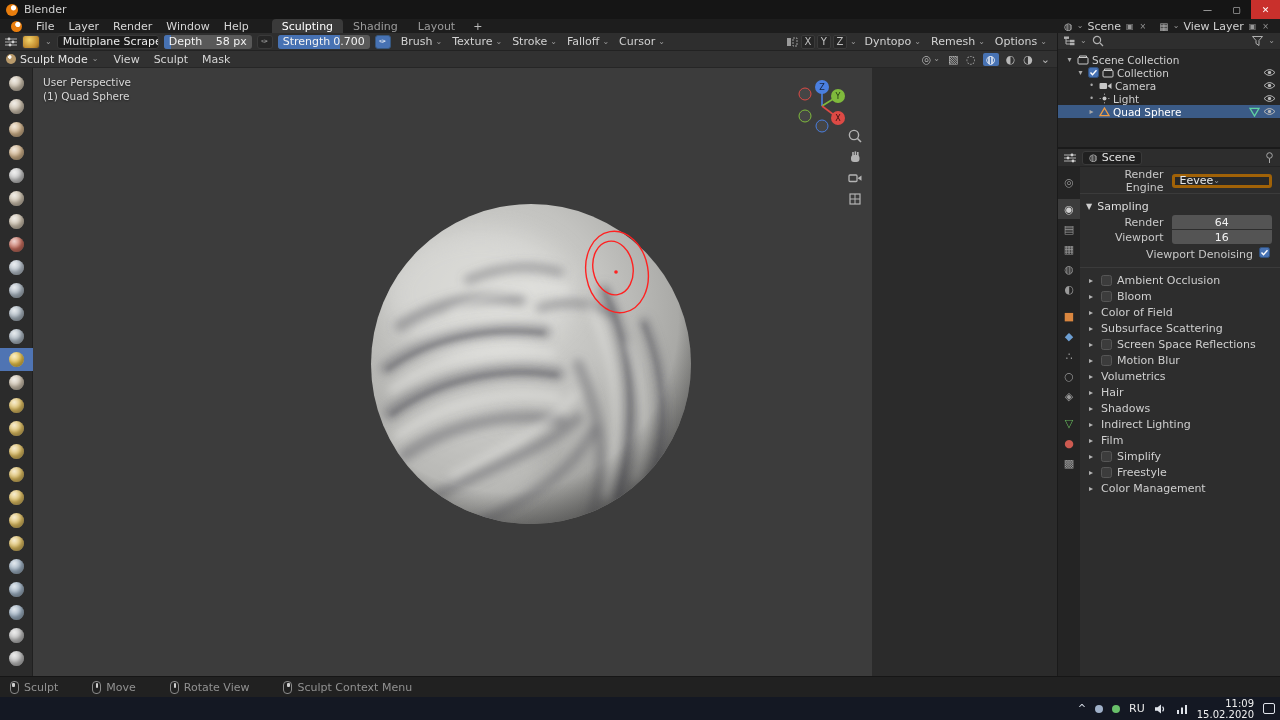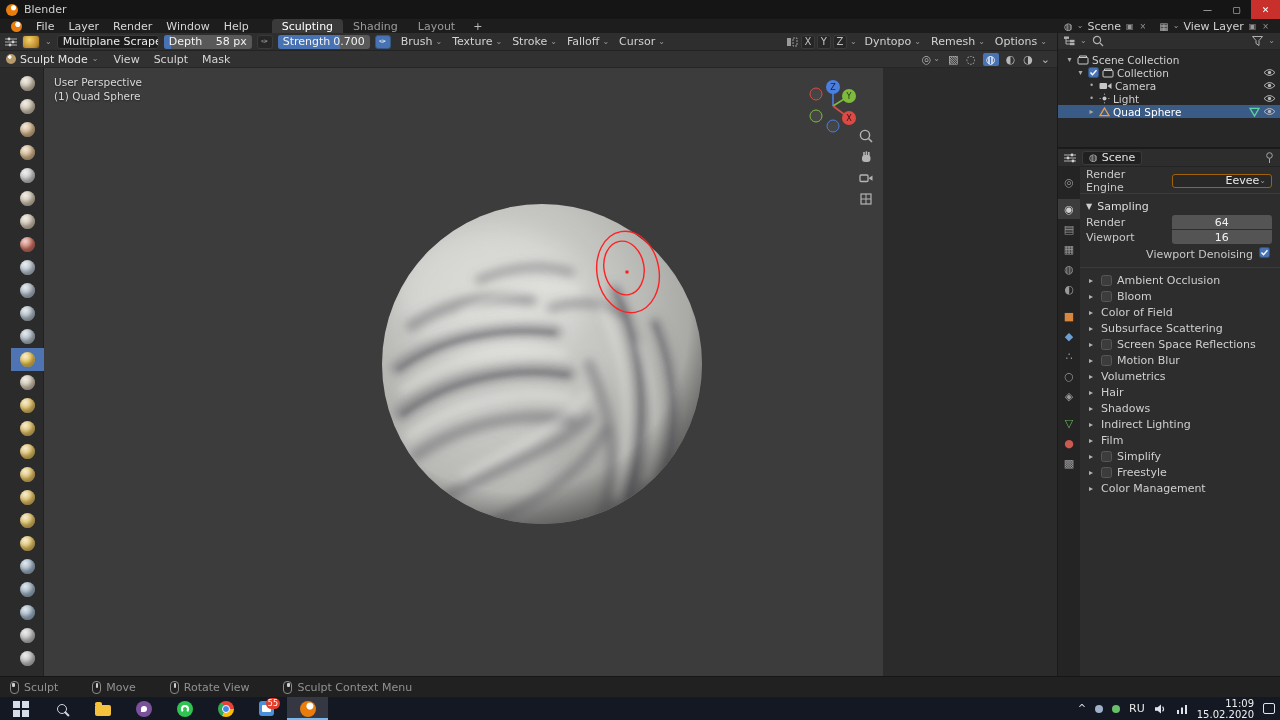--- a/index.html
+++ b/index.html
@@ -56,21 +56,21 @@
 #vpheader{position:absolute;left:0;top:51px;width:1057px;height:17px;background:#313131;
   border-bottom:1px solid #262626;display:flex;align-items:center;gap:2px;padding:0 6px}
 .mode-widget{display:flex;align-items:center;gap:4px;color:#e4e4e4;padding-right:6px}
 .mode-dot{width:10px;height:10px;border-radius:50%;
   background:radial-gradient(circle at 38% 30%,#fff 0 1.5px,rgba(255,255,255,0) 2px),#b99a6b}
 #vph-right{margin-left:auto;display:flex;align-items:center;gap:6px}
 .vph-icon{color:#b8b8b8;font-size:11px;display:flex;align-items:center;gap:2px;padding:0 1px;border-radius:2px}
 .vph-icon.active{background:#4772b3;color:#fff;padding:0 3px}
 
 
-#viewport{position:absolute;left:11px;top:68px;width:872px;height:608px;background:#3c3c3c;overflow:hidden}
+#viewport{position:absolute;left:0;top:68px;width:872px;height:608px;background:#3c3c3c;overflow:hidden}
 .vp-overlay{position:absolute;left:43px;top:7px;color:#d8d8d8;font-size:10.5px;line-height:14px;
   text-shadow:0 1px 2px rgba(0,0,0,.45)}
 #lefttools{position:absolute;left:0;top:0;width:33px;height:100%;background:#2b2b2b;
   border-right:1px solid #202020;padding-top:4px;display:flex;flex-direction:column;align-items:center}
 .tool-btn{width:33px;height:23px;display:flex;align-items:center;justify-content:center;flex:0 0 23px}
 .tool-btn.active{background:#4f74b3}
 .tool-dot{width:15px;height:15px;border-radius:50%}
 .gizmo{position:absolute;right:14px;top:8px}
 #vp-side{position:absolute;right:9px;top:60px;display:flex;flex-direction:column;gap:5px;align-items:center}
 
@@ -87,23 +87,23 @@
 .breadcrumb{display:flex;align-items:center;gap:4px;background:#202020;border:1px solid #3a3a3a;border-radius:3px;
   height:14px;padding:0 6px;color:#e2e2e2}
 .bc-glyph{color:#b5b5b5;font-size:10px}
 #props{display:flex;height:509px}
 #props-tabs{width:22px;background:#242424;padding-top:5px;display:flex;flex-direction:column;align-items:center}
 .prop-tab{width:22px;height:20px;display:flex;align-items:center;justify-content:center;font-size:11px;flex:0 0 20px}
 .prop-tab.active{background:#3c3c3c}
 .tab-gap{height:7px;flex:0 0 7px}
 #props-content{flex:1;padding:5px 8px 0 6px;position:relative}
 .prow{height:17px;display:flex;align-items:center}
-.plabel{width:46%;padding-right:8px;color:#c8c8c8}
-.engine-dd{flex:1;height:14px;background:#282828;border:1px solid #a16207;border-radius:3px;
-  display:flex;align-items:center;justify-content:flex-end;padding:0 5px;color:#e8e8e8}
+.plabel{width:46%;text-align:right;padding-right:8px;color:#c8c8c8}
+.engine-dd{flex:1;height:14px;background:#282828;border:3px solid #a16207;border-radius:3px;
+  display:flex;align-items:center;justify-content:flex-start;padding:0 5px;color:#e8e8e8}
 .sep{height:1px;background:#3b3b3b;margin:4px -8px 4px -6px}
 .panel-title{display:flex;align-items:center;gap:5px;height:16px;color:#dedede}
 .panel-title .tri{font-size:8px;color:#cfcfcf}
 .valrow{height:14px;margin:1px 0;display:flex;align-items:center}
 .valfield{flex:1;height:14px;background:#545454;border-radius:2px;display:flex;align-items:center;
   justify-content:center;color:#f2f2f2}
 .denoise-row{height:18px;display:flex;align-items:center;justify-content:flex-end;gap:6px;padding-right:2px;color:#c8c8c8}
 .section-row{height:16px;display:flex;align-items:center;gap:5px;color:#cfcfcf}
 .sec-caret{width:10px;text-align:center;font-size:8px;color:#b5b5b5}
 
@@ -817,47 +817,20 @@
         <span>Rotate View</span>
       </span>
       <span class="sb-item">
         <span class="mouse rmb"></span>
         <span>Sculpt Context Menu</span>
       </span>
     </span>
 </div>
 
 <div id="taskbar">
-  <div id="tb-apps" style="display:flex">
-      <div class="tb-btn">
-        <span class="icon-start"></span>
-      </div>
-      <div class="tb-btn">
-        <span class="icon-search"></span>
-      </div>
-      <div class="tb-btn">
-        <span class="icon-explorer"></span>
-      </div>
-      <div class="tb-btn">
-        <span class="icon-viber"></span>
-      </div>
-      <div class="tb-btn">
-        <span class="icon-whatsapp"></span>
-      </div>
-      <div class="tb-btn">
-        <span class="icon-chrome"></span>
-      </div>
-      <div class="tb-btn">
-        <span class="icon-wps"></span>
-        <span class="badge">55</span>
-      </div>
-      <div class="tb-btn active-app">
-        <span class="icon-blender"></span>
-      </div>
-    </div>
   <div id="tray">
     <span class="tray-glyph">^</span>
     <span class="tray-dot"></span>
     <span class="tray-dot green"></span>
     <span>RU</span>
     <span class="svgicon">
       <svg width="13" height="10" viewBox="0 0 13 10">
           <path d="M1 3.2 h2.6 L7 0.4 v9.2 L3.6 6.8 H1 z" fill="#dfe3ea"></path>
           <path d="M8.6 2.6 q2 2.4 0 4.8" fill="none" stroke="#dfe3ea" stroke-width="1.1"></path>
         </svg>

